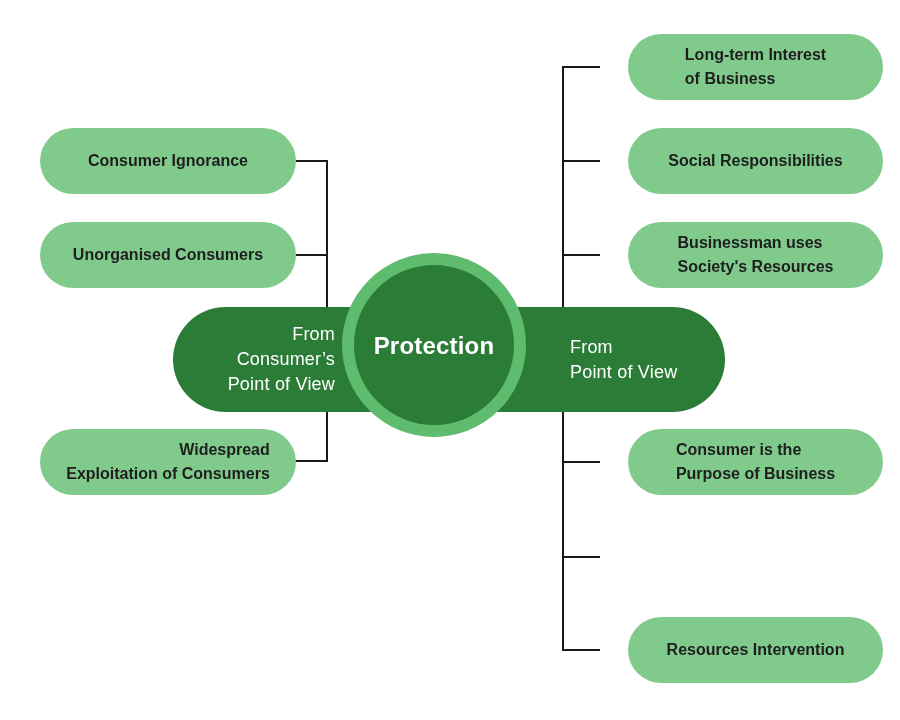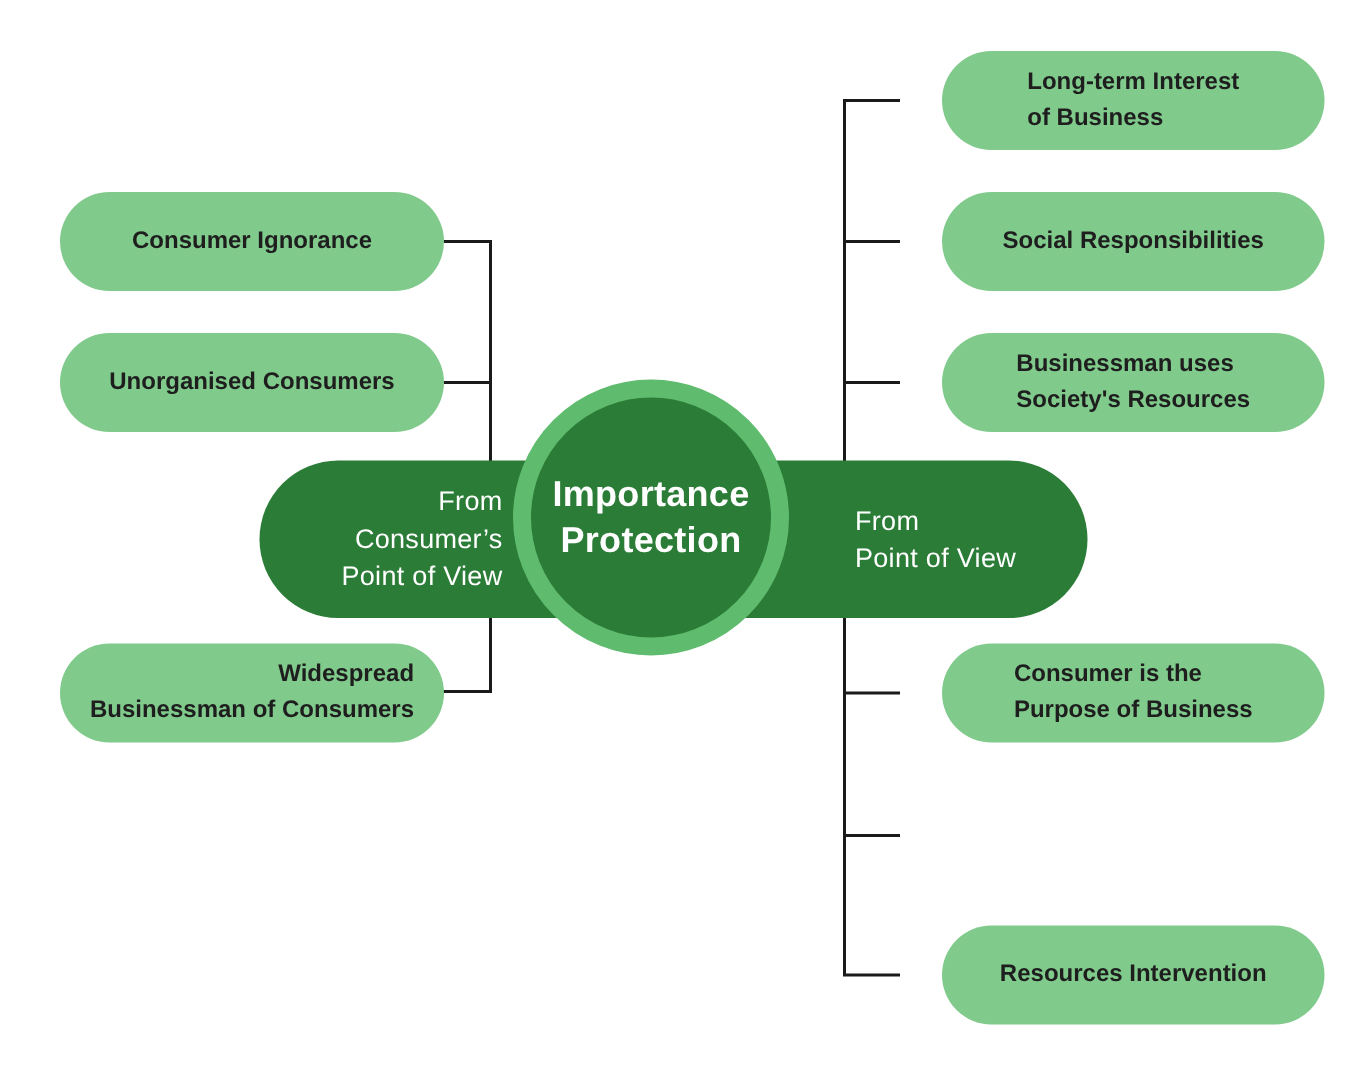--- a/index.html
+++ b/index.html
@@ -115,39 +115,38 @@
     <span>Point of View</span>
   </div>
 
   <div class="branch-label right">
     <span>From</span>
     <span>Point of View</span>
   </div>
 
   <div class="center-circle">
     <div class="center-text">
-      <span>Importance</span>
       <span>Protection</span>
     </div>
   </div>
 
   <div class="pill col-left single pl-1">
     <div class="pill-text">
       <span>Consumer Ignorance</span>
     </div>
   </div>
   <div class="pill col-left single pl-2">
     <div class="pill-text">
       <span>Unorganised Consumers</span>
     </div>
   </div>
   <div class="pill col-left pl-3">
     <div class="pill-text">
       <span>Widespread</span>
-      <span>Businessman of Consumers</span>
+      <span>Exploitation of Consumers</span>
     </div>
   </div>
 
   <div class="pill col-right pr-1">
     <div class="pill-text">
       <span>Long-term Interest</span>
       <span>of Business</span>
     </div>
   </div>
   <div class="pill col-right single pr-2">

